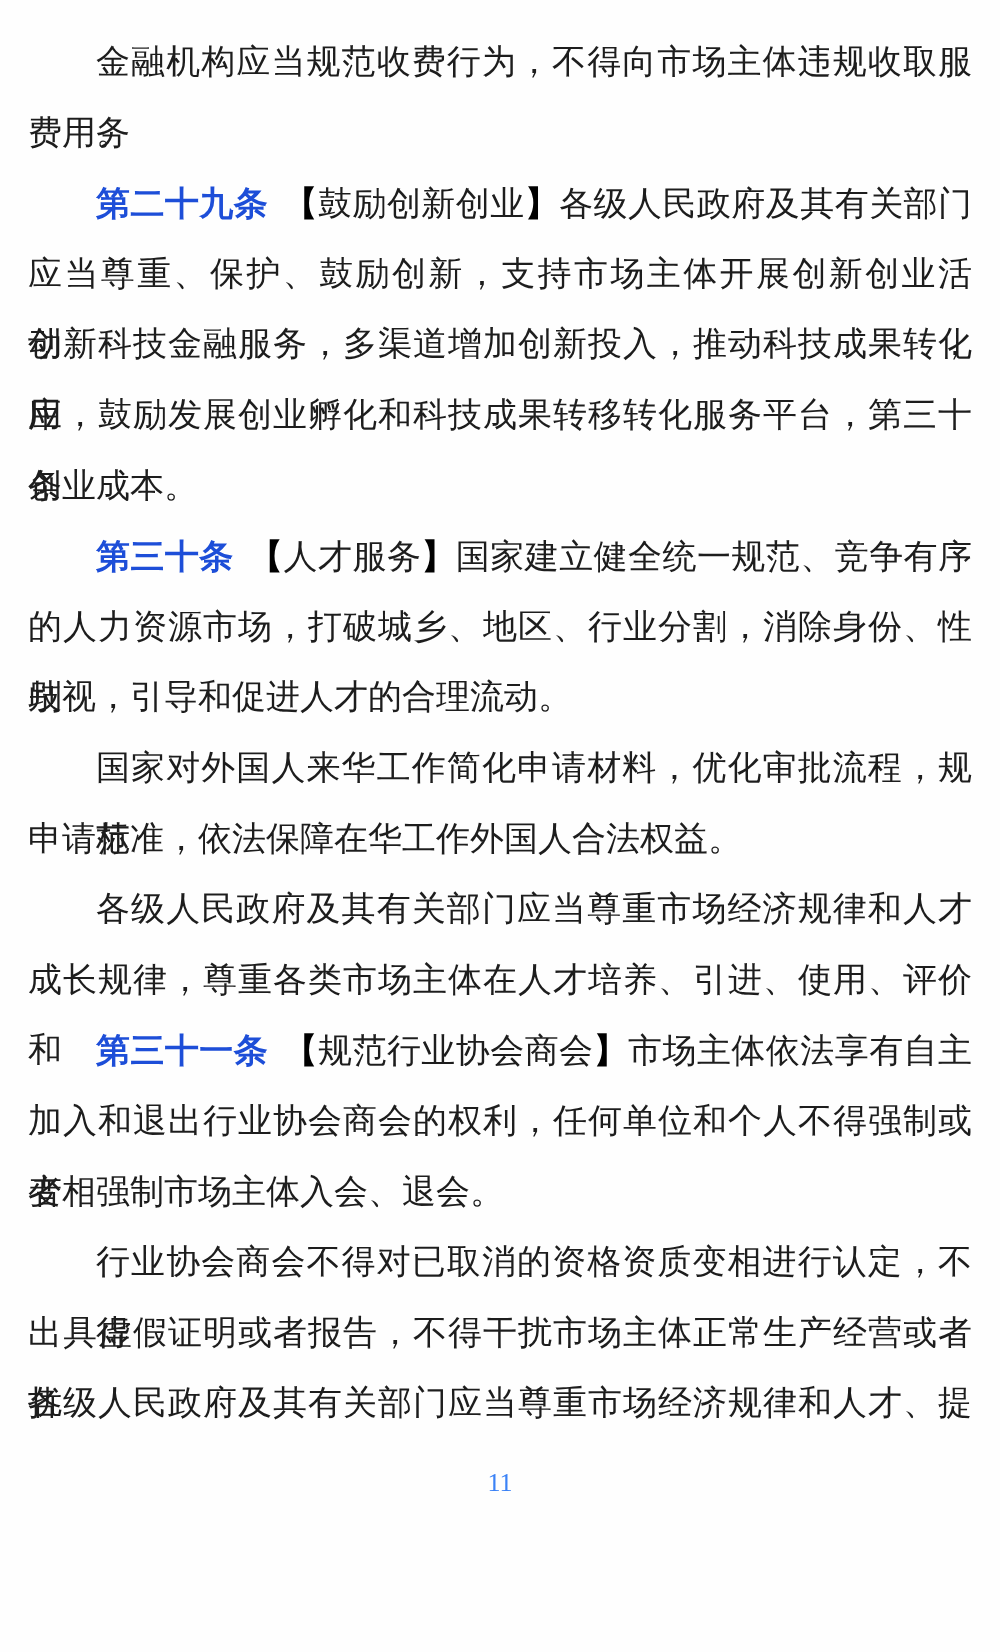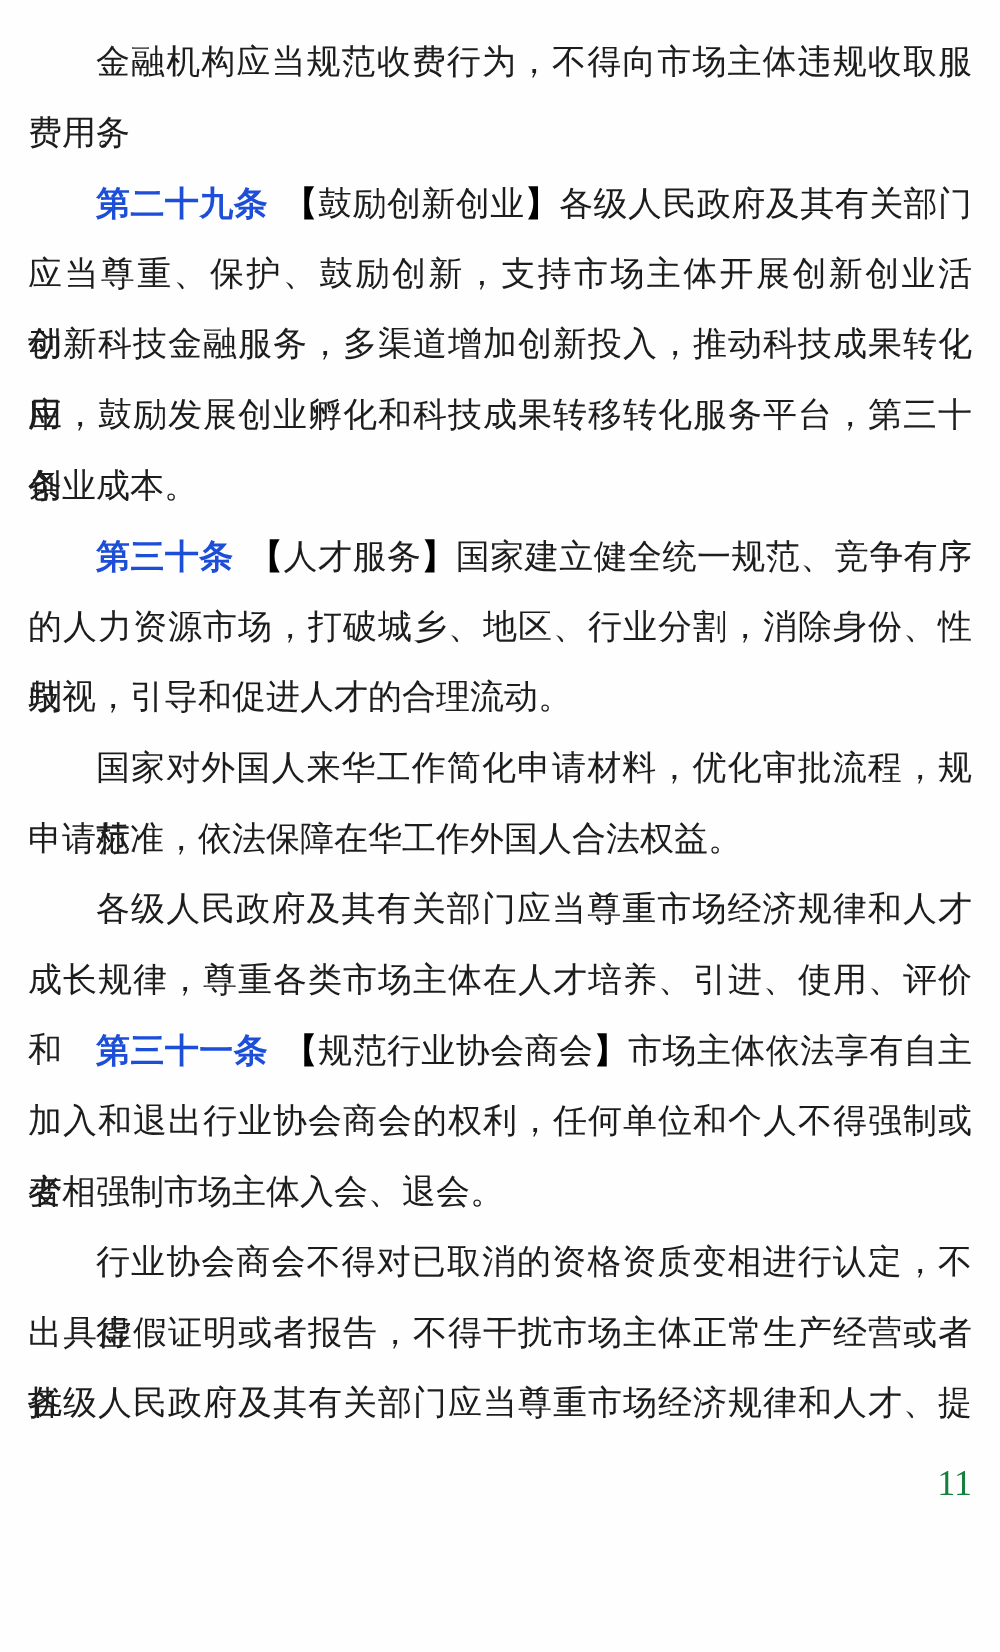--- a/index.html
+++ b/index.html
@@ -44,23 +44,23 @@
     margin-right: 0.45em;
   }
   .bracket {
     font-weight: 700;
     color: #000;
   }
   .page-number {
     margin-top: 27px;
     height: 34px;
     line-height: 34px;
-    text-align: right;
-    font-size: 36px;
-    color: #15803d;
+    text-align: center;
+    font-size: 26px;
+    color: #3b82f6;
   }
 </style>
 </head>
 <body>
 
 <div class="page">
 
   <div class="line indent justify">金融机构应当规范收费行为，不得向市场主体违规收取服务</div>
   <div class="line">费用。</div>
 

